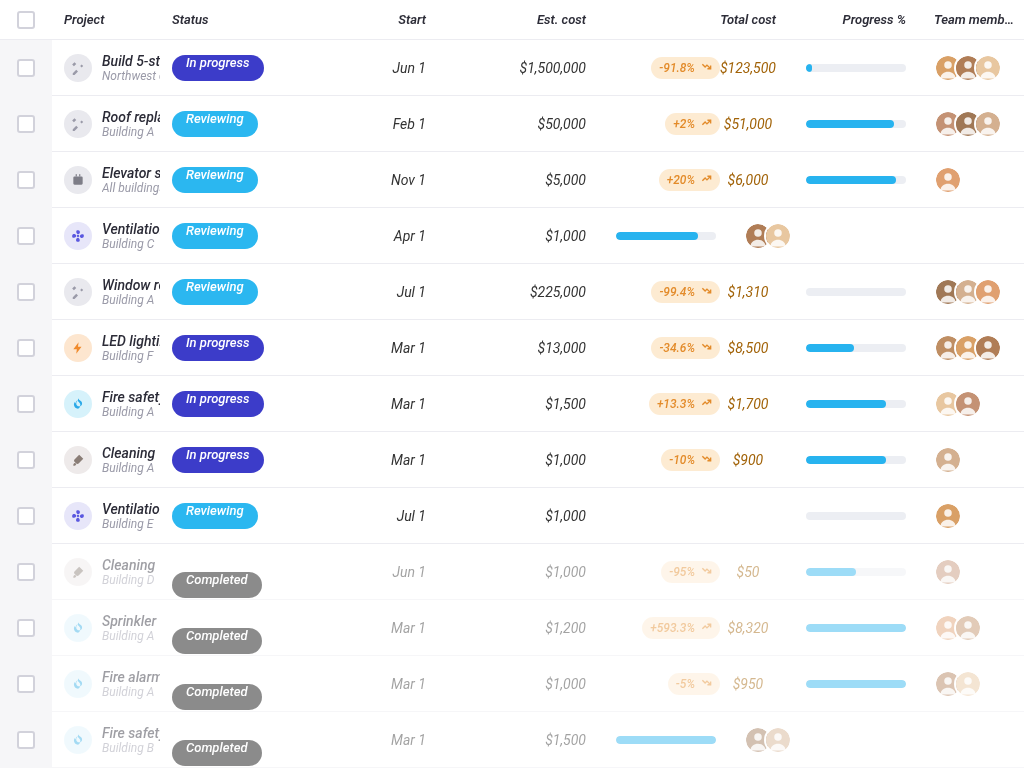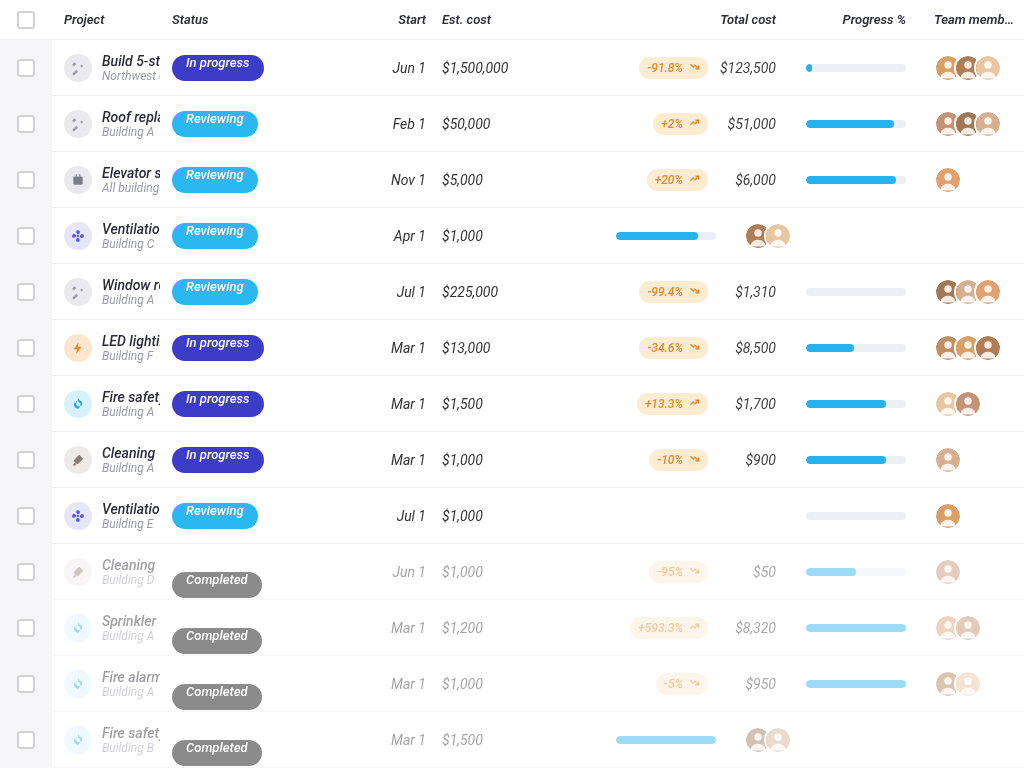--- a/index.html
+++ b/index.html
@@ -8,43 +8,43 @@
   .checkbox-col { width: 52px; flex: 0 0 52px; background: #f6f6f8; display: flex; flex-direction: column; }
   .checkbox-cell { height: 56px; display: flex; align-items: center; justify-content: center; }
   .checkbox-cell.header { height: 40px; border-bottom: 1px solid #ececf1; background: #fff; }
   .chk { width: 18px; height: 18px; border: 2px solid #d2d2db; border-radius: 3px; background: #fff; cursor: pointer; }
   .main { flex: 1 1 auto; display: flex; flex-direction: column; overflow: hidden; font-style: italic; }
   .thead { display: flex; height: 40px; align-items: center; border-bottom: 1px solid #ececf1; font-size: 13px; font-weight: 600; color: #2d2d38; }
   .col { padding: 0 8px; overflow: hidden; white-space: nowrap; text-overflow: ellipsis; }
   .col-project { width: 112px; flex: 0 0 112px; padding-left: 12px; }
   .col-status  { width: 110px; flex: 0 0 110px; }
   .col-start   { width: 160px; flex: 0 0 160px; text-align: right; }
-  .col-est     { width: 160px; flex: 0 0 160px; text-align: left; }
+  .col-est     { width: 160px; flex: 0 0 160px; text-align: right; }
   .col-total   { width: 190px; flex: 0 0 190px; text-align: right; }
   .col-prog    { width: 130px; flex: 0 0 130px; text-align: right; }
   .col-team    { width: 110px; flex: 0 0 110px; padding-left: 20px; text-align: center; }
   .tbody { flex: 1 1 auto; overflow: hidden; }
   .row { display: flex; height: 56px; align-items: center; border-bottom: 1px solid #ececf1; font-size: 14px; }
   .row.faded { opacity: 0.45; }
   .proj-cell { display: flex; align-items: center; gap: 10px; padding-left: 12px; width: 112px; flex: 0 0 112px; overflow: hidden; }
   .proj-icon { width: 28px; height: 28px; border-radius: 50%; flex: 0 0 28px; display: flex; align-items: center; justify-content: center; }
   .proj-icon svg { width: 14px; height: 14px; }
   .proj-text { display: flex; flex-direction: column; overflow: hidden; }
   .proj-title { font-weight: 500; color: #2b2b37; white-space: nowrap; overflow: hidden; text-overflow: clip; max-width: 58px; }
   .proj-sub { font-size: 12px; color: #9a9aa8; white-space: nowrap; overflow: hidden; text-overflow: clip; max-width: 58px; }
   .status-pill { display: inline-flex; align-items: flex-start; height: 26px; padding: 0 14px; border-radius: 13px; font-size: 13px; font-weight: 500; color: #fff; }
   .status-inprogress { background: #3c3cc9; }
   .status-reviewing  { background: #2bb7f0; }
   .status-completed  { background: #000000; margin-top: 27px; }
   .start-val { color: #333; margin-left: 24px; }
   .est-val   { color: #333; }
-  .total-wrap { display: flex; align-items: center; justify-content: flex-end; gap: 12px; }
+  .total-wrap { display: flex; align-items: center; justify-content: flex-end; }
   .delta-badge { display: inline-flex; align-items: center; gap: 6px; height: 22px; padding: 0 8px; border-radius: 11px; background: #fdebd2; color: #e38b2a; font-size: 12px; font-weight: 500; }
   .delta-badge svg { width: 11px; height: 11px; }
-  .total-val { color: #404040; min-width: 56px; text-align: right; }
+  .total-val { color: #a16207; min-width: 56px; text-align: center; }
   .prog-wrap { display: flex; justify-content: flex-end; }
   .prog-bar { width: 100px; height: 8px; border-radius: 4px; background: #eceef3; overflow: hidden; }
   .prog-fill { height: 100%; background: #27b3ef; border-radius: 4px; }
   .team-wrap { display: flex; align-items: center; padding-left: 20px; }
   .avatars { display: flex; }
   .avatar { width: 28px; height: 28px; border-radius: 50%; border: 2px solid #fff; margin-left: -8px; display: flex; align-items: center; justify-content: center; overflow: hidden; }
   .avatar:first-child { margin-left: 0; }
   .avatar svg { width: 28px; height: 28px; }
 </style>
 </head>

